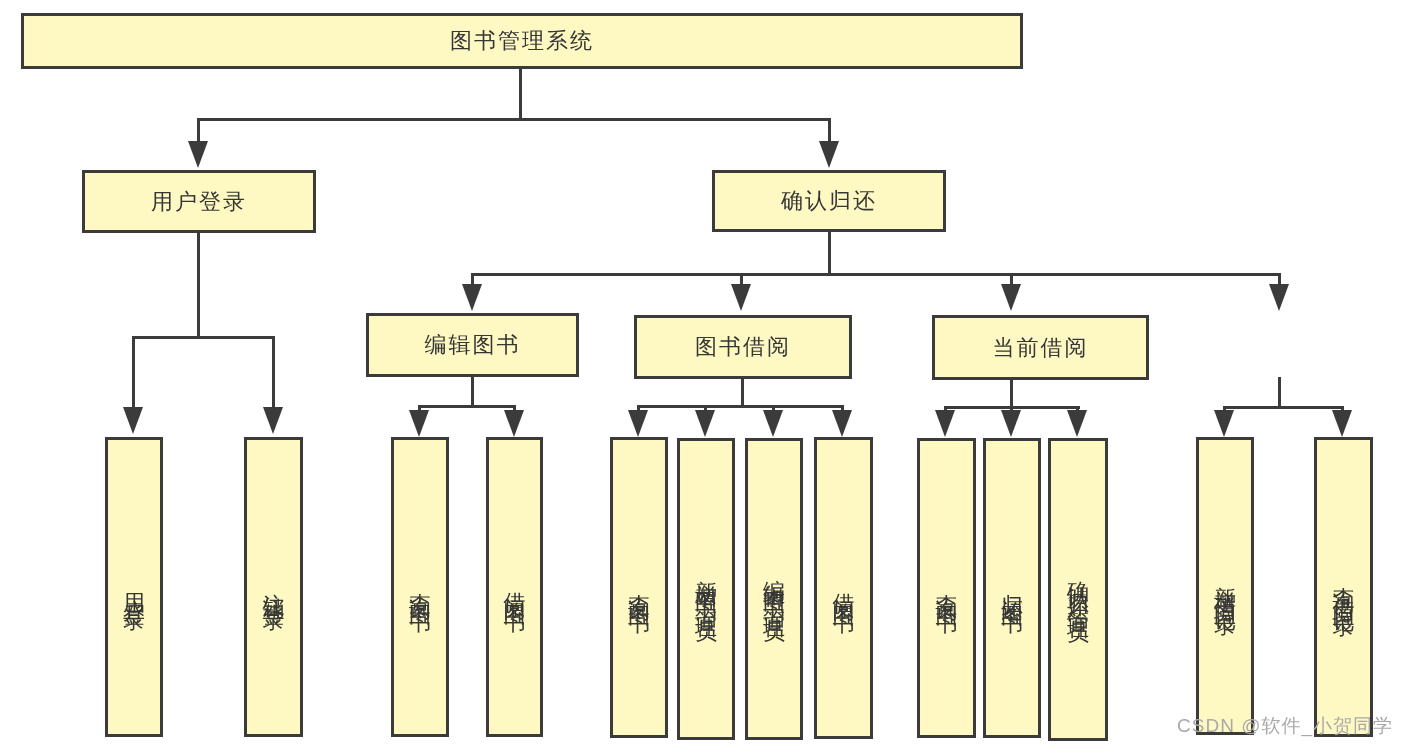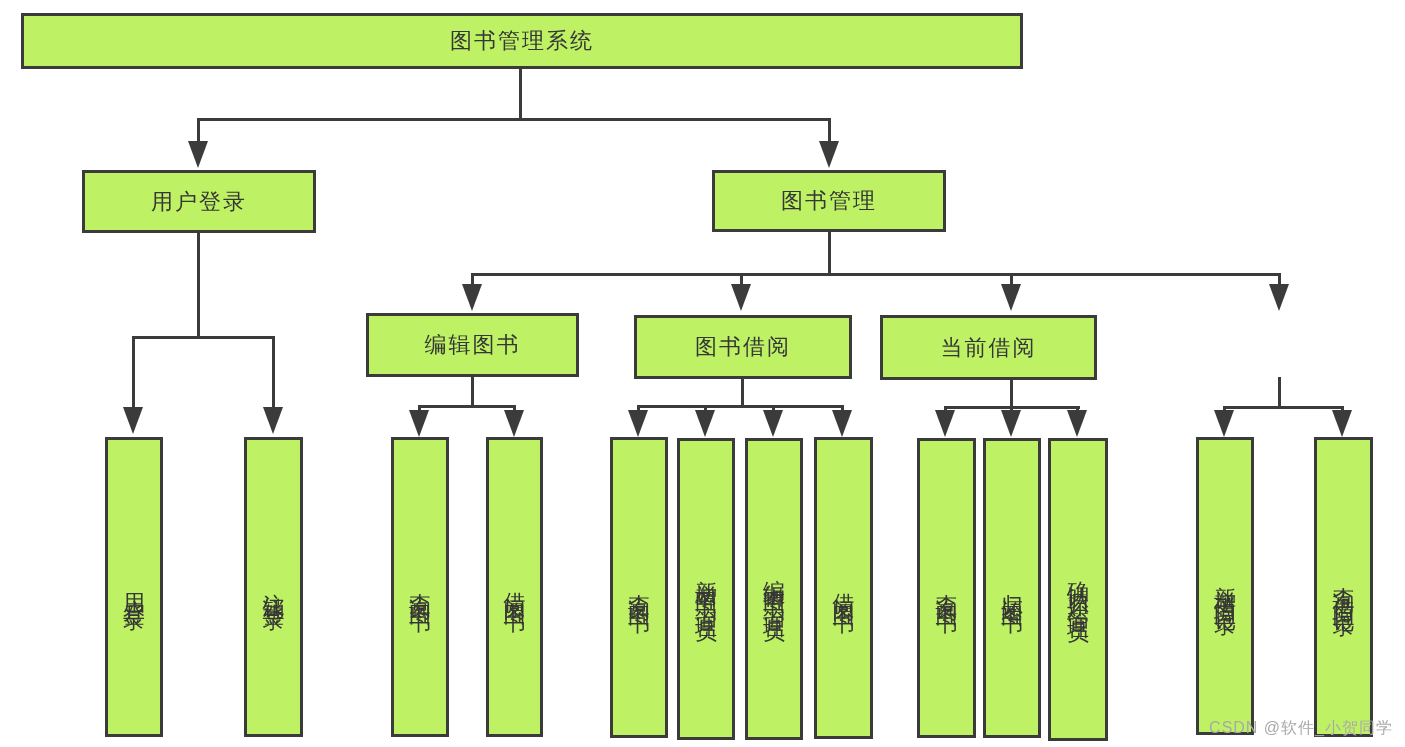--- a/index.html
+++ b/index.html
@@ -1,38 +1,38 @@
 <!DOCTYPE html>
 <html><head>
 <meta charset="utf-8">
 <style>
   html,body{margin:0;padding:0;background:#ffffff;}
   .canvas{
     position:relative;width:1405px;height:747px;background:#ffffff;
     font-family:"Liberation Sans","DejaVu Sans",sans-serif;color:#363636;overflow:hidden;
   }
   .box{
-    position:absolute;box-sizing:border-box;background:#bef264;
+    position:absolute;box-sizing:border-box;background:#fef9c3;
     border:3px solid #3b3b3b;display:flex;align-items:center;justify-content:center;
     font-size:22px;letter-spacing:2px;color:#363636;z-index:2;
   }
   .leaf span{
     writing-mode:vertical-rl;text-orientation:mixed;letter-spacing:6px;
     line-height:1;white-space:nowrap;
   }
   .vline,.hline{position:absolute;background:#3b3b3b;z-index:1;}
   .vline{width:3px;}
   .hline{height:3px;}
   .arrow{
     position:absolute;width:0;height:0;z-index:1;
     border-left:10px solid transparent;border-right:10px solid transparent;
     border-top:27px solid #3b3b3b;
   }
   .watermark{
-    position:absolute;right:12px;bottom:8px;font-size:16px;letter-spacing:1px;
+    position:absolute;right:12px;bottom:8px;font-size:19px;letter-spacing:1px;
     color:#a9a9a9;z-index:5;white-space:nowrap;
   }
 </style>
 </head>
 <body>
 
 <div class="canvas">
 
   <div class="box" style="left:21px;top:13px;width:1002px;height:56px;">
     <span>图书管理系统</span>
@@ -42,21 +42,21 @@
   <div class="hline" style="left:197px;top:118px;width:634px;"></div>
   <div class="vline" style="left:197px;top:121px;height:22px;"></div>
   <div class="arrow" style="left:188px;top:141px;"></div>
   <div class="vline" style="left:828px;top:121px;height:22px;"></div>
   <div class="arrow" style="left:819px;top:141px;"></div>
 
   <div class="box" style="left:82px;top:170px;width:234px;height:63px;">
     <span>用户登录</span>
   </div>
   <div class="box" style="left:712px;top:170px;width:234px;height:62px;">
-    <span>图书管理</span>
+    <span>确认归还</span>
   </div>
 
   <div class="vline" style="left:197px;top:233px;height:106px;"></div>
   <div class="hline" style="left:132px;top:336px;width:143px;"></div>
   <div class="vline" style="left:132px;top:339px;height:70px;"></div>
   <div class="arrow" style="left:123px;top:407px;"></div>
   <div class="vline" style="left:272px;top:339px;height:70px;"></div>
   <div class="arrow" style="left:263px;top:407px;"></div>
 
   <div class="vline" style="left:828px;top:232px;height:44px;"></div>
@@ -69,21 +69,21 @@
   <div class="arrow" style="left:1001px;top:284px;"></div>
   <div class="vline" style="left:1278px;top:276px;height:10px;"></div>
   <div class="arrow" style="left:1269px;top:284px;"></div>
 
   <div class="box" style="left:366px;top:313px;width:213px;height:64px;">
     <span>编辑图书</span>
   </div>
   <div class="box" style="left:634px;top:315px;width:218px;height:64px;">
     <span>图书借阅</span>
   </div>
-  <div class="box" style="left:880px;top:315px;width:217px;height:65px;">
+  <div class="box" style="left:932px;top:315px;width:217px;height:65px;">
     <span>当前借阅</span>
   </div>
 
   <div class="vline" style="left:471px;top:377px;height:28px;"></div>
   <div class="hline" style="left:418px;top:405px;width:98px;"></div>
   <div class="vline" style="left:418px;top:408px;height:4px;"></div>
   <div class="arrow" style="left:409px;top:410px;"></div>
   <div class="vline" style="left:513px;top:408px;height:4px;"></div>
   <div class="arrow" style="left:504px;top:410px;"></div>
 

